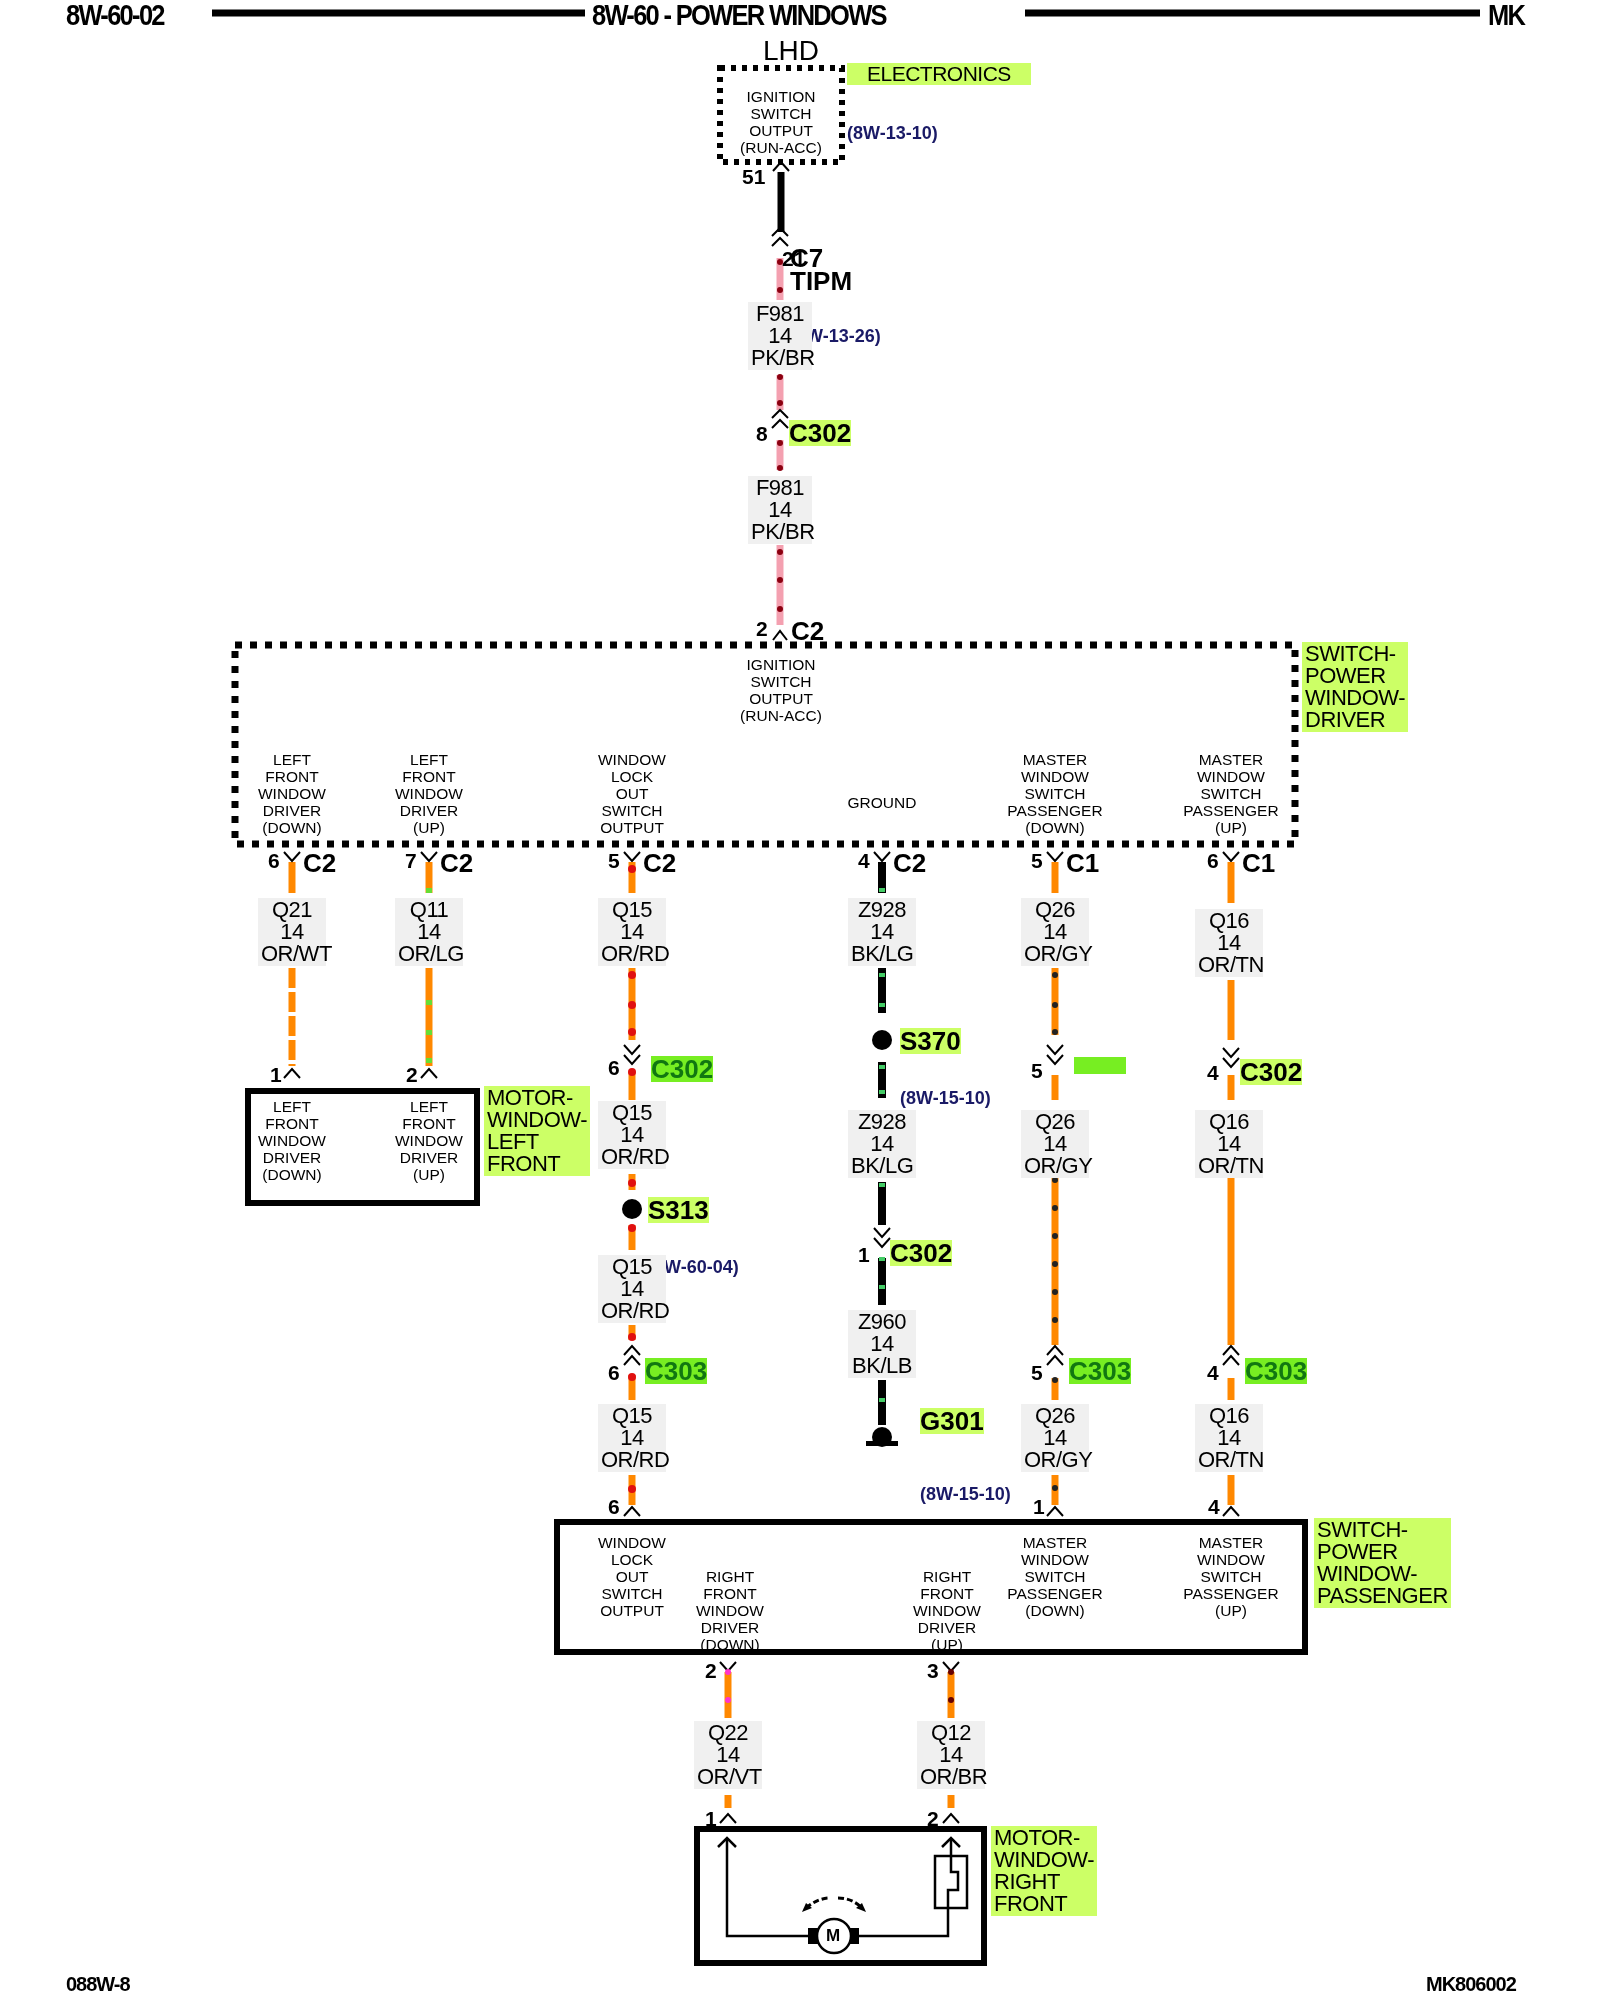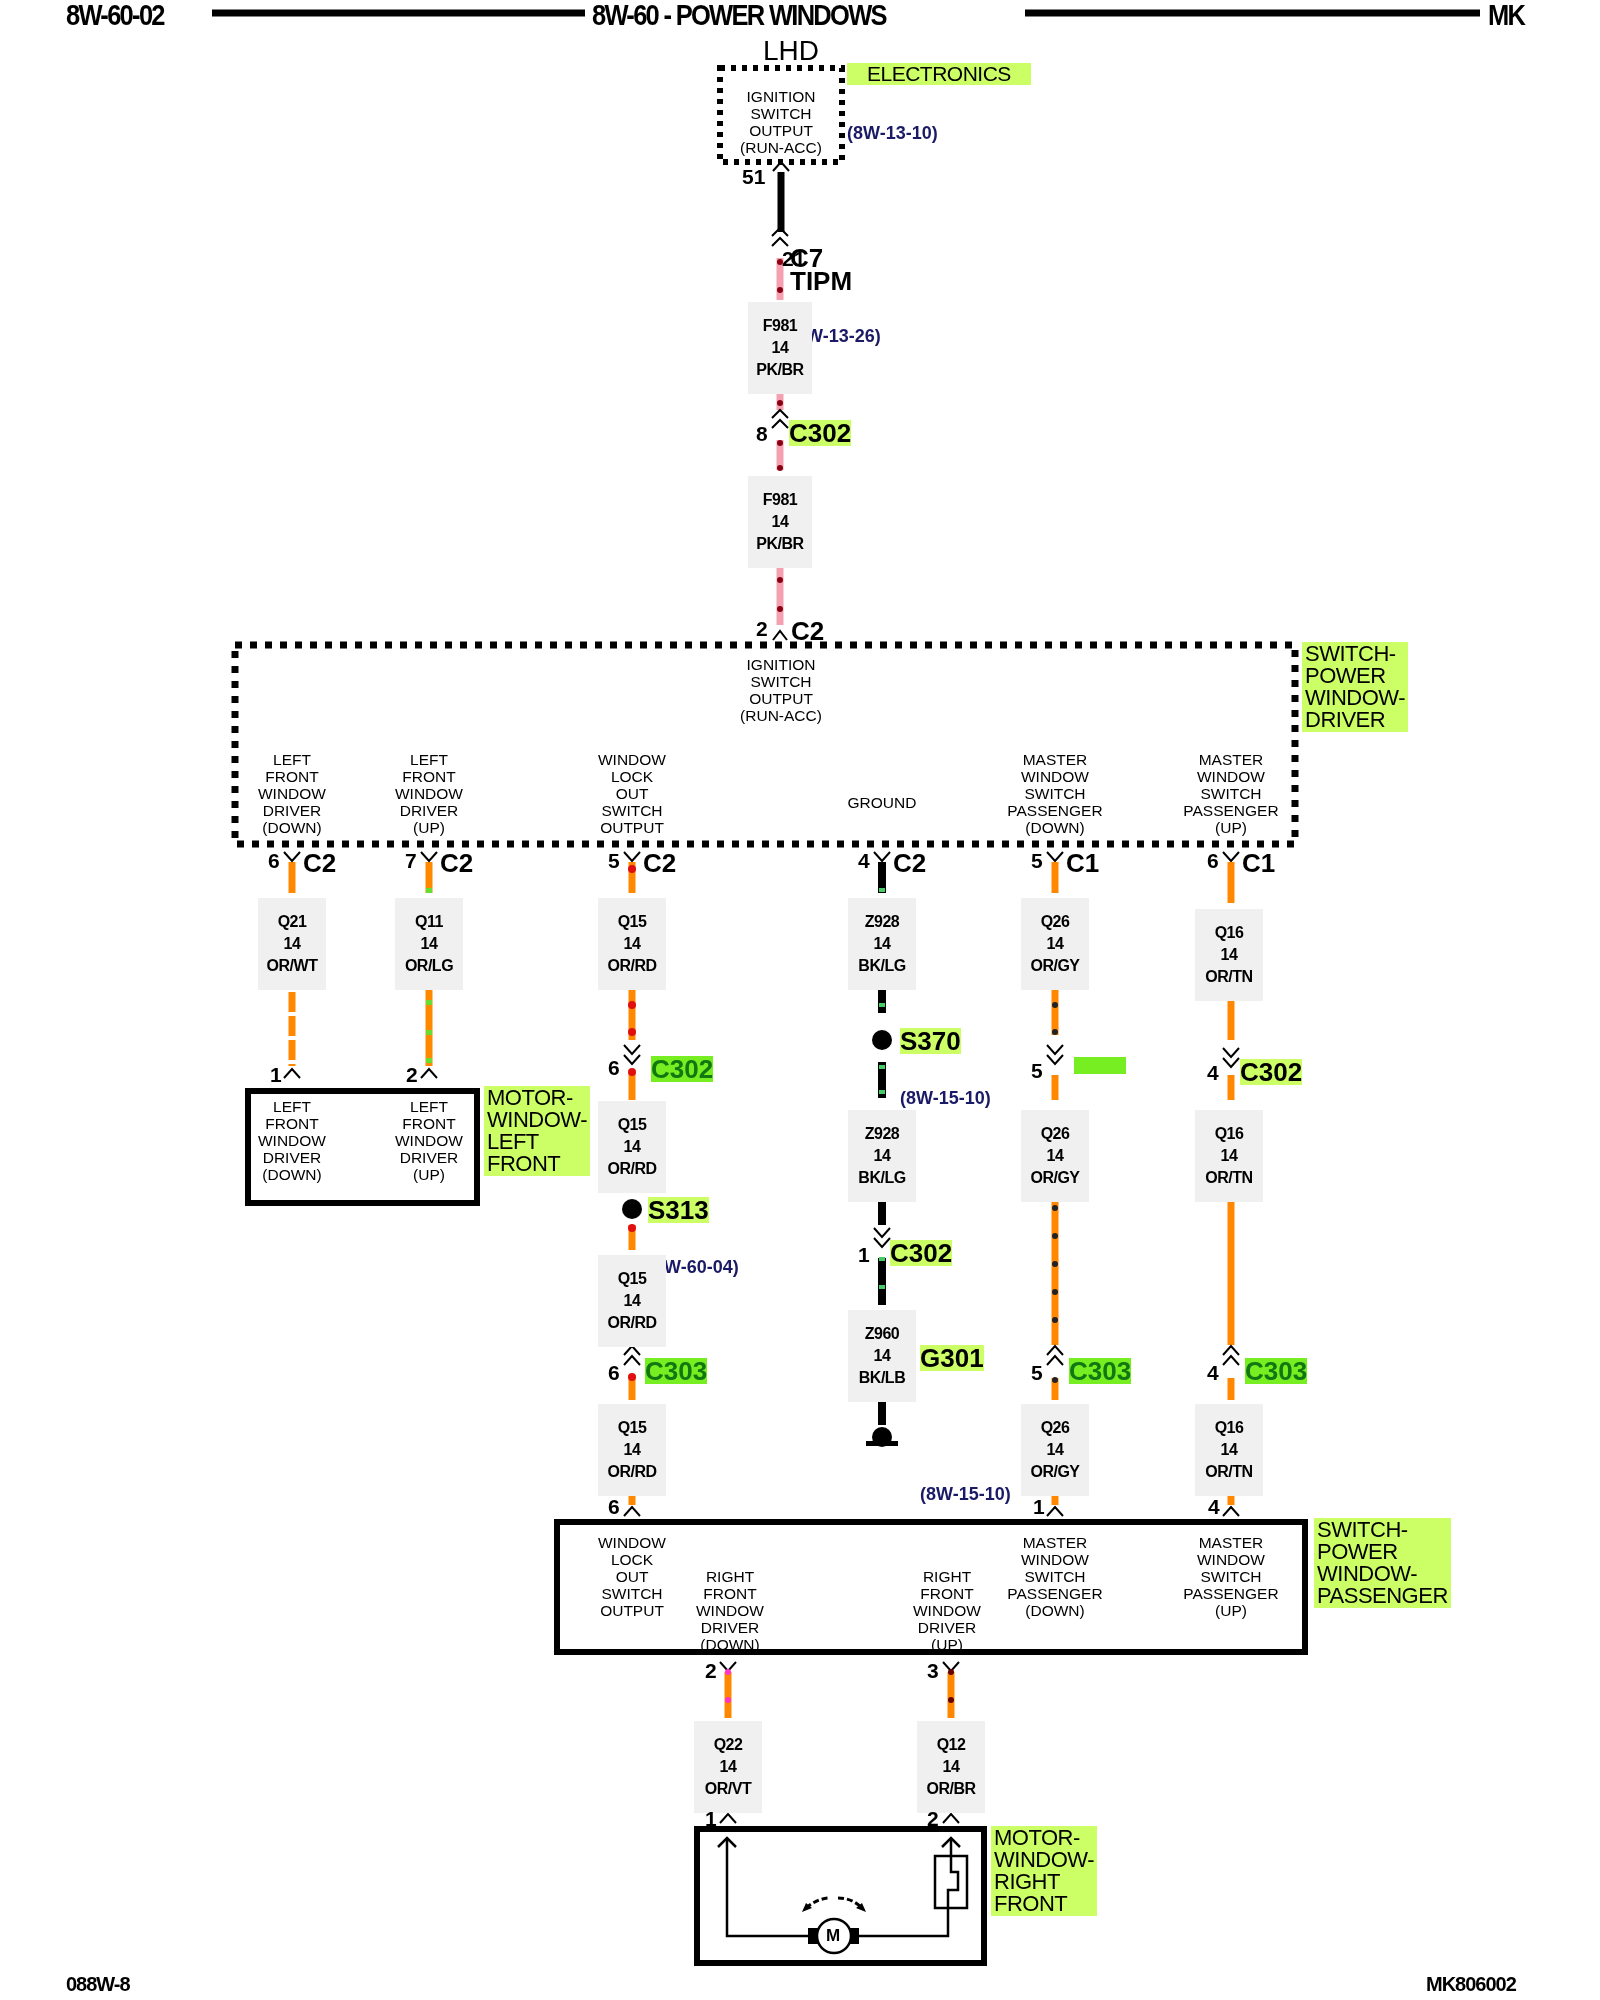--- a/index.html
+++ b/index.html
@@ -1,20 +1,20 @@
 <!DOCTYPE html>
 <html><head>
 <meta charset="utf-8">
 <style>
   html,body{margin:0;padding:0;background:#fff;}
   body{width:1600px;height:2000px;position:relative;overflow:hidden;font-family:"Liberation Sans",sans-serif;color:#000;}
   svg{position:absolute;left:0;top:0;}
   .t{position:absolute;font-family:"Liberation Sans",sans-serif;white-space:pre;line-height:1;}
   .hdr{font-size:30px;font-weight:bold;letter-spacing:-2px;transform:scaleX(0.85);transform-origin:left top;}
-  .wl{position:absolute;background:#f0f0f0;text-align:center;font-size:16px;font-weight:bold;line-height:22px;padding:13px 3px;letter-spacing:-0.5px;}
+  .wl{position:absolute;background:#f0f0f0;text-align:center;font-size:22px;font-weight:normal;line-height:22px;padding:1px 3px;letter-spacing:-0.5px;}
   .pin{font-size:21px;font-weight:bold;}
   .conn{font-size:26px;font-weight:bold;}
   .hl{background:#ccff66;}
   .hlg{background:#77ee22;}
   .ref{font-size:18px;font-weight:bold;color:#1a1a66;margin-top:35px;}
   .box-label{font-size:15.5px;text-align:center;line-height:17px;position:absolute;}
   .comp{font-size:22px;line-height:22px;background:#ccff66;position:absolute;padding:1px 3px;letter-spacing:-0.5px;}
 </style>
 </head>
 <body>
@@ -417,21 +417,21 @@
     <div>14</div>
     <div>BK/LG</div>
 </div>
 <div class="t pin" style="left:858px;top:1244px;">1</div>
 <div class="t conn hl" style="left:890px;top:1240px;">C302</div>
 <div class="wl" style="left:848px;top:1310px;width:62px;">
   <div>Z960</div>
     <div>14</div>
     <div>BK/LB</div>
 </div>
-<div class="t conn hl" style="left:920px;top:1345px;">G301</div>
+<div class="t conn hl" style="left:920px;top:1408px;">G301</div>
 <div class="t ref" style="left:920px;top:1450px;">(8W-15-10)</div>
 
 <div class="t pin" style="left:1031px;top:1060px;">5</div>
 <div class="hlg" style="position:absolute;left:1074px;top:1057px;width:52px;height:17px;"></div>
 <div class="wl" style="left:1021px;top:1110px;width:62px;">
   <div>Q26</div>
     <div>14</div>
     <div>OR/GY</div>
 </div>
 <div class="t pin" style="left:1031px;top:1362px;">5</div>

